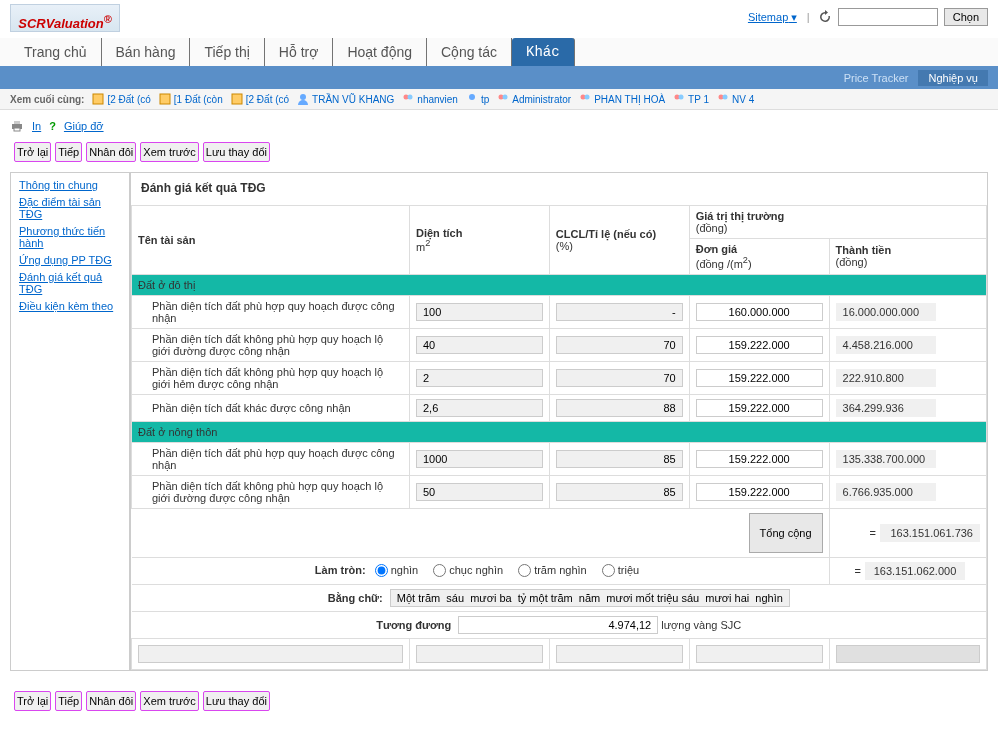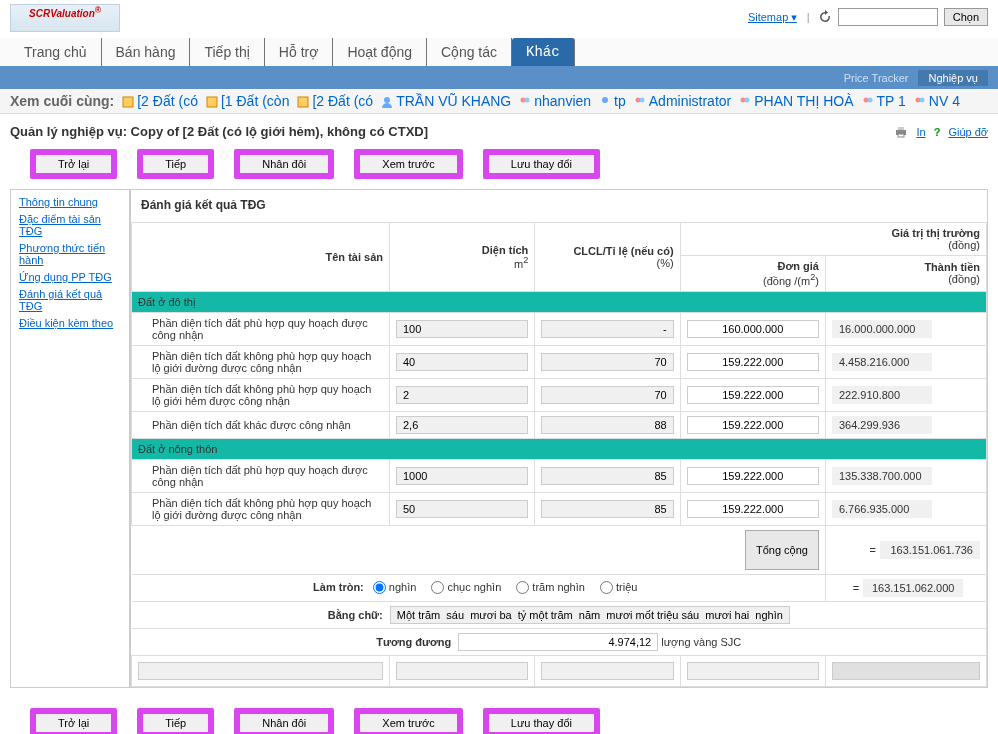--- a/index.html
+++ b/index.html
@@ -1,63 +1,63 @@
 <!DOCTYPE html>
 <html><head>
 <meta charset="utf-8">
 <style>
 * { box-sizing: border-box; margin: 0; padding: 0; }
 body { font-family: Arial, sans-serif; font-size: 11px; color: #333; background: #fff; }
 a { color: #0066cc; text-decoration: underline; cursor: pointer; }
 
 .topbar { display: flex; justify-content: space-between; align-items: flex-start; padding: 4px 10px; }
-.logo-box { width: 110px; height: 28px; background: linear-gradient(#e8f0f8,#d8e6f0); border: 1px solid #c0d0e0; display: flex; align-items: flex-start; justify-content: center; font-size: 10px; color: #c00; font-weight: bold; font-style: italic; }
+.logo-box { width: 110px; height: 28px; background: linear-gradient(#e8f0f8,#d8e6f0); border: 1px solid #c0d0e0; display: flex; align-items: flex-end; justify-content: center; font-size: 13px; color: #c00; font-weight: bold; font-style: italic; }
 .logo-box .sub { font-size: 6px; color: #888; font-style: normal; font-weight: normal; }
 .top-links { text-align: right; font-size: 11px; }
 .top-links-row { margin-bottom: 4px; }
 .top-links a { margin: 0 2px; }
 .sep { color: #999; margin: 0 2px; }
 .sitemap-row { display: flex; justify-content: flex-end; align-items: center; gap: 6px; margin-top: 4px; }
 .sitemap-row input { width: 100px; height: 18px; border: 1px solid #999; font-size: 11px; padding: 0 4px; }
 .btn-chon { background: #e8e8e8; border: 1px solid #999; padding: 2px 8px; font-size: 11px; cursor: pointer; }
 .refresh-icon { display: inline-block; width: 14px; height: 14px; }
 
 .tabbar { border-bottom: 1px solid #5a8fc8; display: flex; padding-left: 10px; background: #fafafa; margin-top: 2px; }
 .tab { padding: 6px 14px; font-size: 14px; color: #555; cursor: pointer; border-right: 1px solid #737373; }
 .tab.active { background: #2a6aa8; color: #fff; border-radius: 3px 3px 0 0; font-family: Liberation Mono, monospace; }
 .subtab-bar { background: #5a8fc8; color: #fff; display: flex; justify-content: flex-end; padding: 3px 10px; }
 .subtab { padding: 2px 10px; font-size: 11px; cursor: pointer; }
 .subtab a { color: #cce0f5; text-decoration: none; }
 .subtab.active { background: #4479b0; }
 .subtab.active a { color: #fff; }
 
-.recent-bar { background: #f5f5f5; border-bottom: 1px solid #ddd; padding: 4px 10px; font-size: 14px; display: flex; align-items: center; gap: 8px; flex-wrap: wrap; }
+.recent-bar { background: #f5f5f5; border-bottom: 1px solid #ddd; padding: 4px 10px; font-size: 10px; display: flex; align-items: center; gap: 8px; flex-wrap: wrap; }
 .recent-bar .label { font-weight: bold; color: #666; }
 .recent-item { display: inline-flex; align-items: center; gap: 3px; color: #0066cc; cursor: pointer; }
 .recent-ico { width: 12px; height: 12px; display: inline-block; }
 
 .page-header { display: flex; justify-content: space-between; align-items: center; padding: 10px 10px 6px 10px; }
 .page-title { font-size: 13px; font-weight: bold; color: #333; }
 .header-actions { display: flex; gap: 8px; align-items: center; font-size: 11px; }
 .header-actions a { color: #0066cc; }
 .print-icon { width: 14px; height: 12px; display: inline-block; }
 
 .toolbar { padding: 4px 10px 10px 14px; display: flex; gap: 4px; }
-.btn { background: #f0f0f0; border: 6px solid #d946ef; padding: 3px 22px; font-size: 11px; cursor: pointer; border-radius: 2px; margin-left: 16px; }
+.btn { background: #f0f0f0; border: 1px solid #d946ef; padding: 3px 2px; font-size: 11px; cursor: pointer; border-radius: 2px; }
 
 .main-wrap { display: flex; padding: 0 10px; }
 .side-nav { width: 120px; border: 1px solid #ccc; padding: 6px 8px; }
 .side-nav a { display: block; font-size: 11px; color: #0066cc; margin-bottom: 5px; }
 
 .content { flex: 1; border: 1px solid #ccc; }
 .section-title { font-size: 12px; font-weight: bold; padding: 8px 10px 10px 10px; }
 
 .data-table { width: 100%; border-collapse: collapse; font-size: 11px; }
 .data-table th, .data-table td { border: 1px solid #ddd; padding: 4px 6px; vertical-align: middle; }
-.data-table th { font-weight: bold; text-align: right; background: #fff; }
+.data-table th { font-weight: bold; text-align: left; background: #fff; }
 .th-sub { font-weight: normal; }
 .group-row td { font-weight: normal; background: #14b8a6; }
 .row-label { padding-left: 20px !important; }
 .cell-input { width: 100%; min-width: 60px; height: 18px; border: 1px solid #ccc; background: #f0f0f0; font-size: 11px; padding: 0 6px; text-align: left; }
 .cell-input.right { text-align: right; }
 .cell-input.center { text-align: center; }
 .readonly-val { background: #f0f0f0; border: 1px solid transparent; padding: 2px 6px; display: inline-block; min-width: 100px; }
 .total-row td { text-align: right; }
 .total-btn { background: #e8e8e8; border: 1px solid #aaa; padding: 13px 10px; font-size: 11px; cursor: pointer; }
 .eq { margin: 0 4px; }
@@ -177,21 +177,20 @@
   <span class="recent-item">
       <span class="recent-ico"><svg viewBox="0 0 12 12">
           <circle cx="4" cy="4" r="2.5" fill="#f88"></circle>
           <circle cx="8" cy="4" r="2.5" fill="#8cf"></circle>
         </svg></span>
       <span>NV 4</span>
     </span>
 </div>
 
 <div class="page-header">
-  <div class="page-title">Quản lý nghiệp vụ: Copy of [2 Đất (có lộ giới hẻm), không có CTXD]</div>
   <div class="header-actions">
     <span class="print-icon"><svg viewBox="0 0 14 12">
           <rect x="2" y="4" width="10" height="5" fill="#888"></rect>
           <rect x="4" y="1" width="6" height="3" fill="#ccc"></rect>
           <rect x="4" y="8" width="6" height="3" fill="#fff" stroke="#888"></rect>
         </svg></span>
     <a>In</a>
     <span style="color:#090;font-weight:bold;">?</span>
     <a>Giúp đỡ</a>
   </div>
@@ -214,21 +213,21 @@
     <a>Đánh giá kết quả TĐG</a>
     <a>Điều kiện kèm theo</a>
   </div>
 
   <div class="content">
     <div class="section-title">Đánh giá kết quả TĐG</div>
 
     <table class="data-table">
       <thead>
         <tr>
-          <th rowspan="2" style="width:258px">Tên tài sản</th>
+          <th rowspan="2" style="width:278px">Tên tài sản</th>
           <th rowspan="2"><span>Diện tích</span><br><span class="th-sub"><span>m</span><sup>2</sup></span></th>
           <th rowspan="2"><span>CLCL/Tỉ lệ (nếu có)</span><br><span class="th-sub">(%)</span></th>
           <th colspan="2"><span>Giá trị thị trường</span><br><span class="th-sub">(đồng)</span></th>
         </tr>
         <tr>
           <th><span>Đơn giá</span><br><span class="th-sub"><span>(đồng /(m</span><sup>2</sup>)</span></th>
           <th><span>Thành tiền</span><br><span class="th-sub">(đồng)</span></th>
         </tr>
       </thead>
       <tbody id="table-body">

